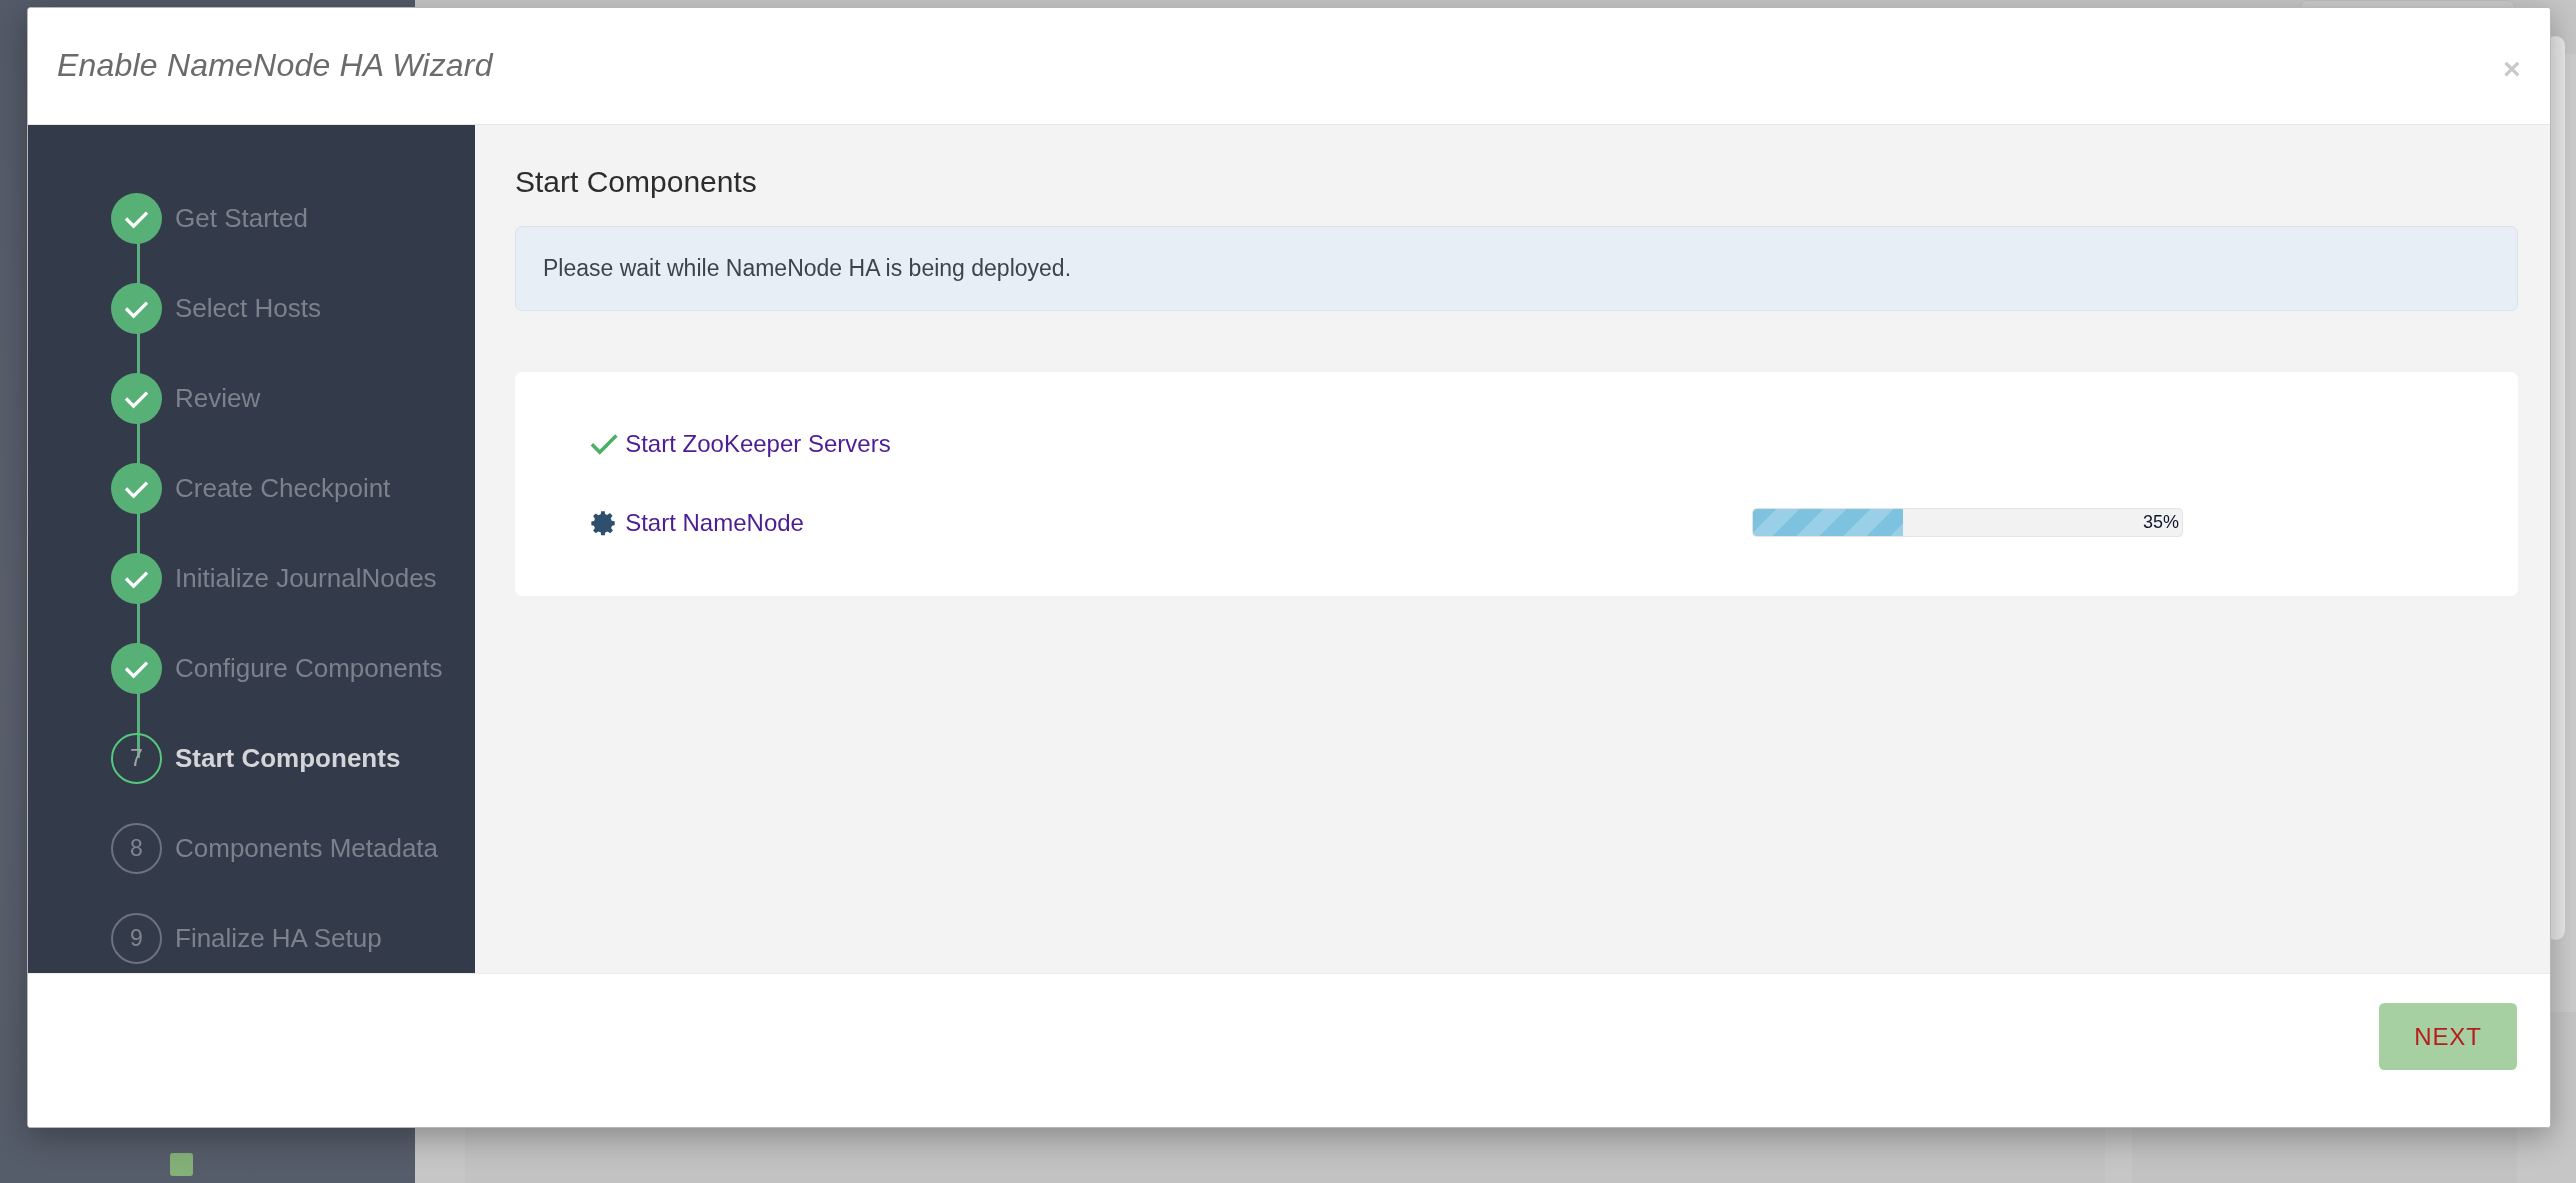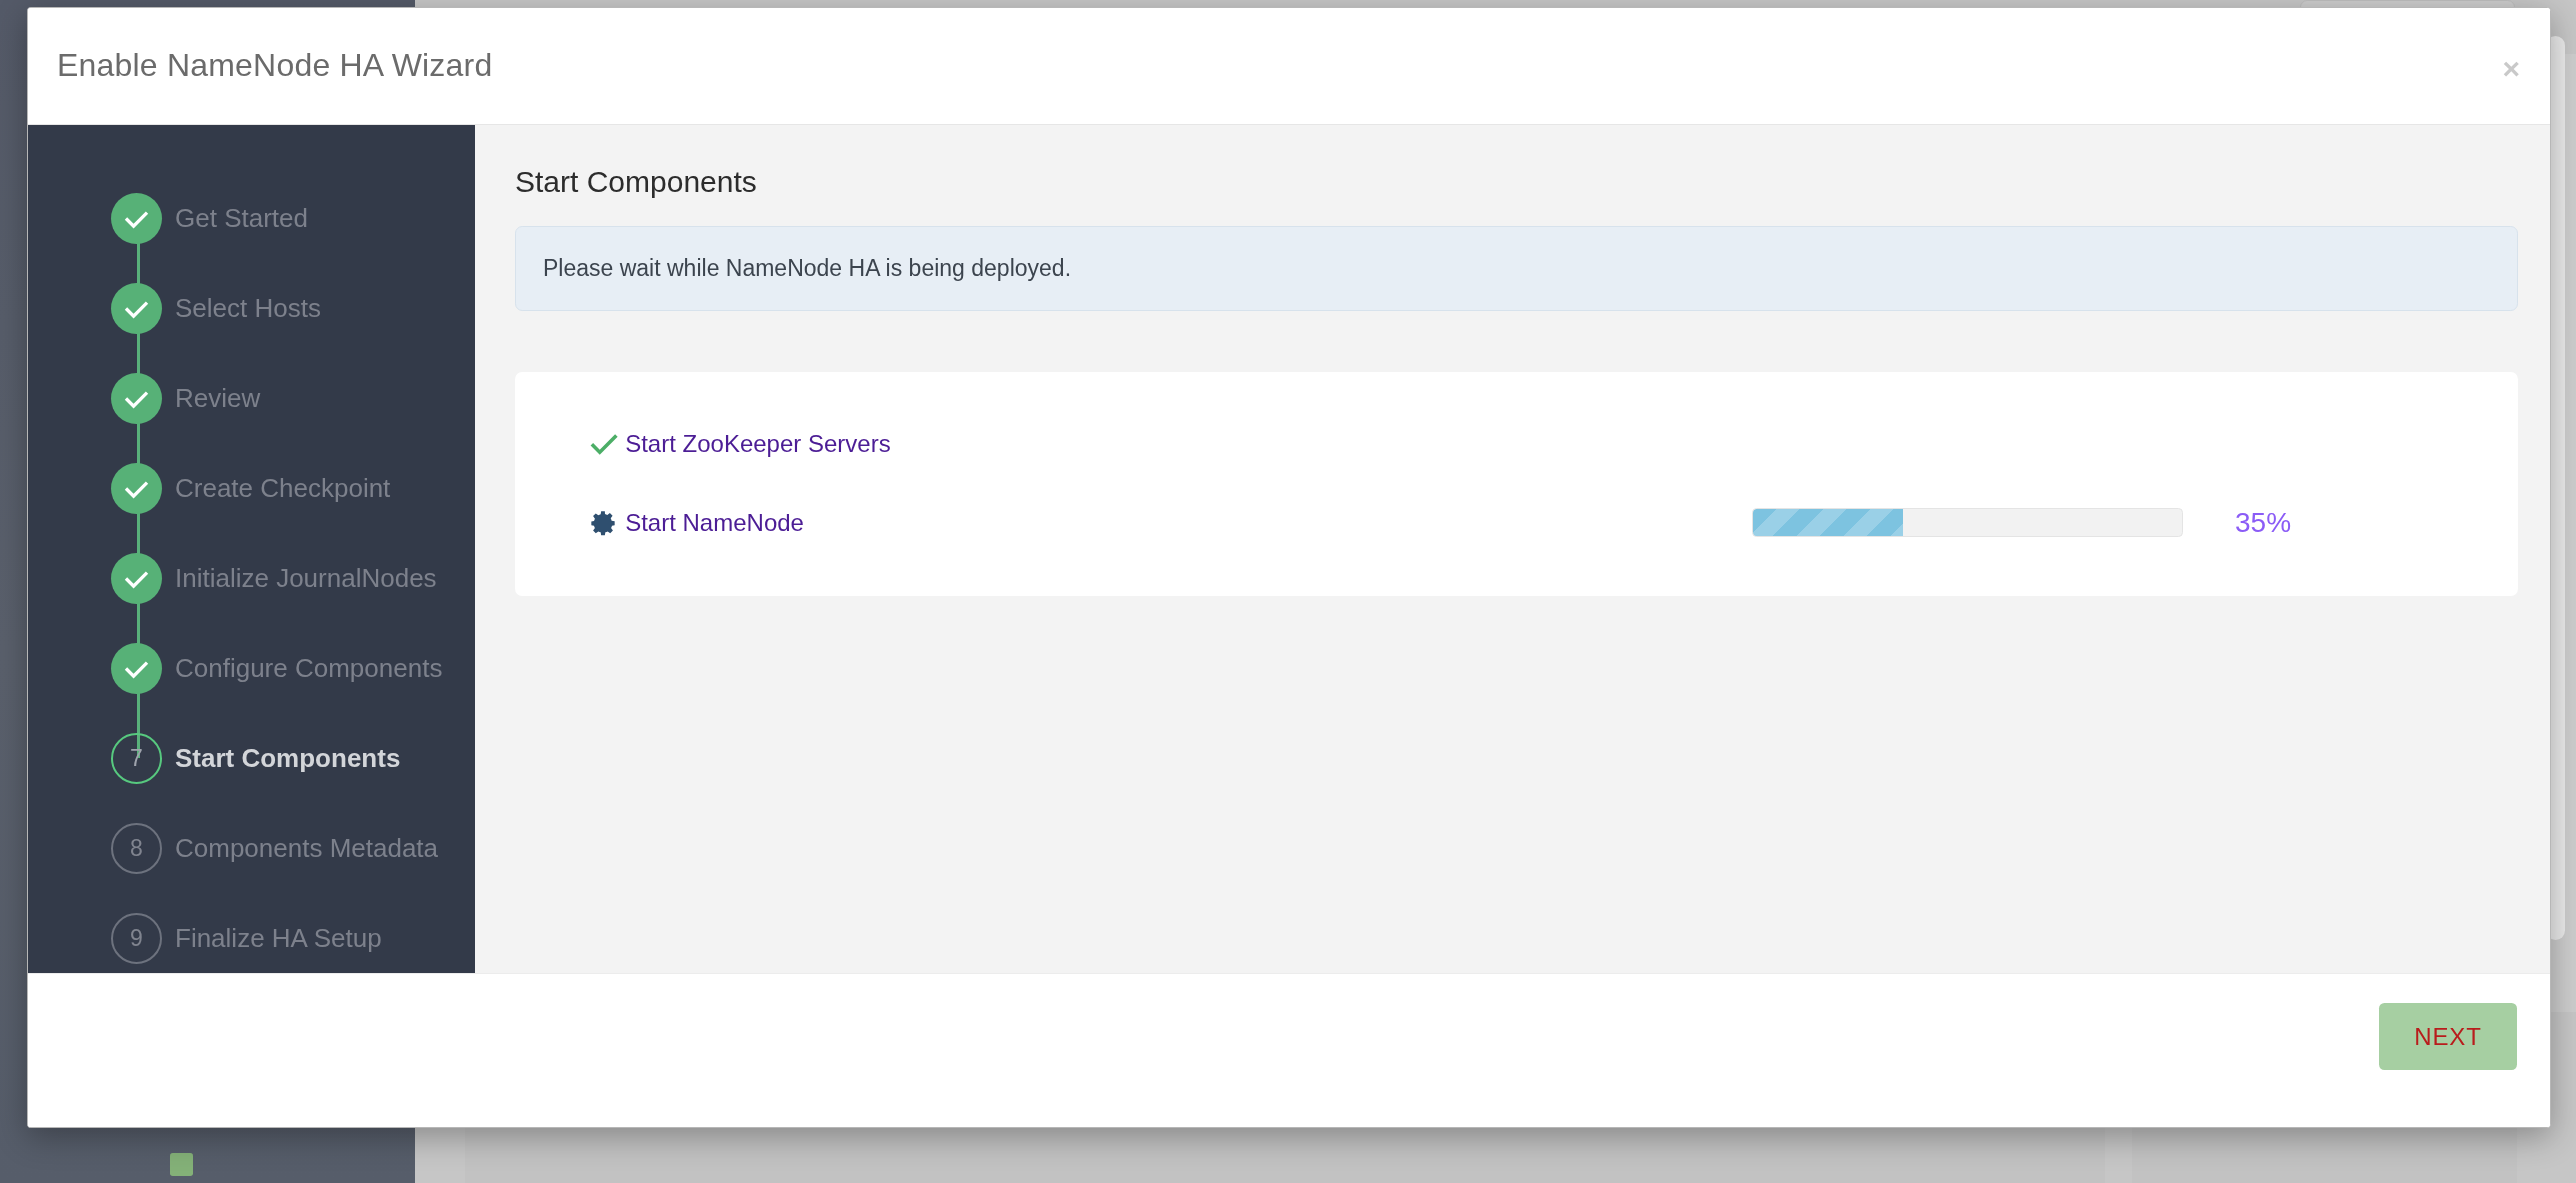--- a/index.html
+++ b/index.html
@@ -92,20 +92,21 @@
     box-shadow: 0 9px 32px rgba(0,0,0,.30);
     overflow: hidden;
   }
 
   
   #modal-header {
     position: relative;
     height: 117px;
     background: #ffffff;
     border-bottom: 0.9px solid #e6e6e6;
+    font-style: italic;
   }
   #modal-title {
     position: absolute;
     left: 29px; top: 39px;
     font-size: 32px;
     color: #6b6b6b;
     letter-spacing: 0.2px;
   }
   #modal-close {
     position: absolute;
@@ -253,23 +254,23 @@
     background-image: linear-gradient(
       -45deg,
       rgba(255,255,255,.22) 25%, transparent 25%,
       transparent 50%, rgba(255,255,255,.22) 50%,
       rgba(255,255,255,.22) 75%, transparent 75%, transparent);
     background-size: 47px 47px;
     border-radius: 3.6px 0 0 3.6px;
   }
   .task-percent {
     position: absolute;
-    left: 1720px;
-    font-size: 28px;
-    color: #8b5cf6;
+    left: 1628px;
+    font-size: 18px;
+    color: #0f172a;
   }
 
   
   #modal-footer {
     position: relative;
     height: 155px;
     background: #ffffff;
     border-top: 0.9px solid #ececec;
   }
   #next-button {

